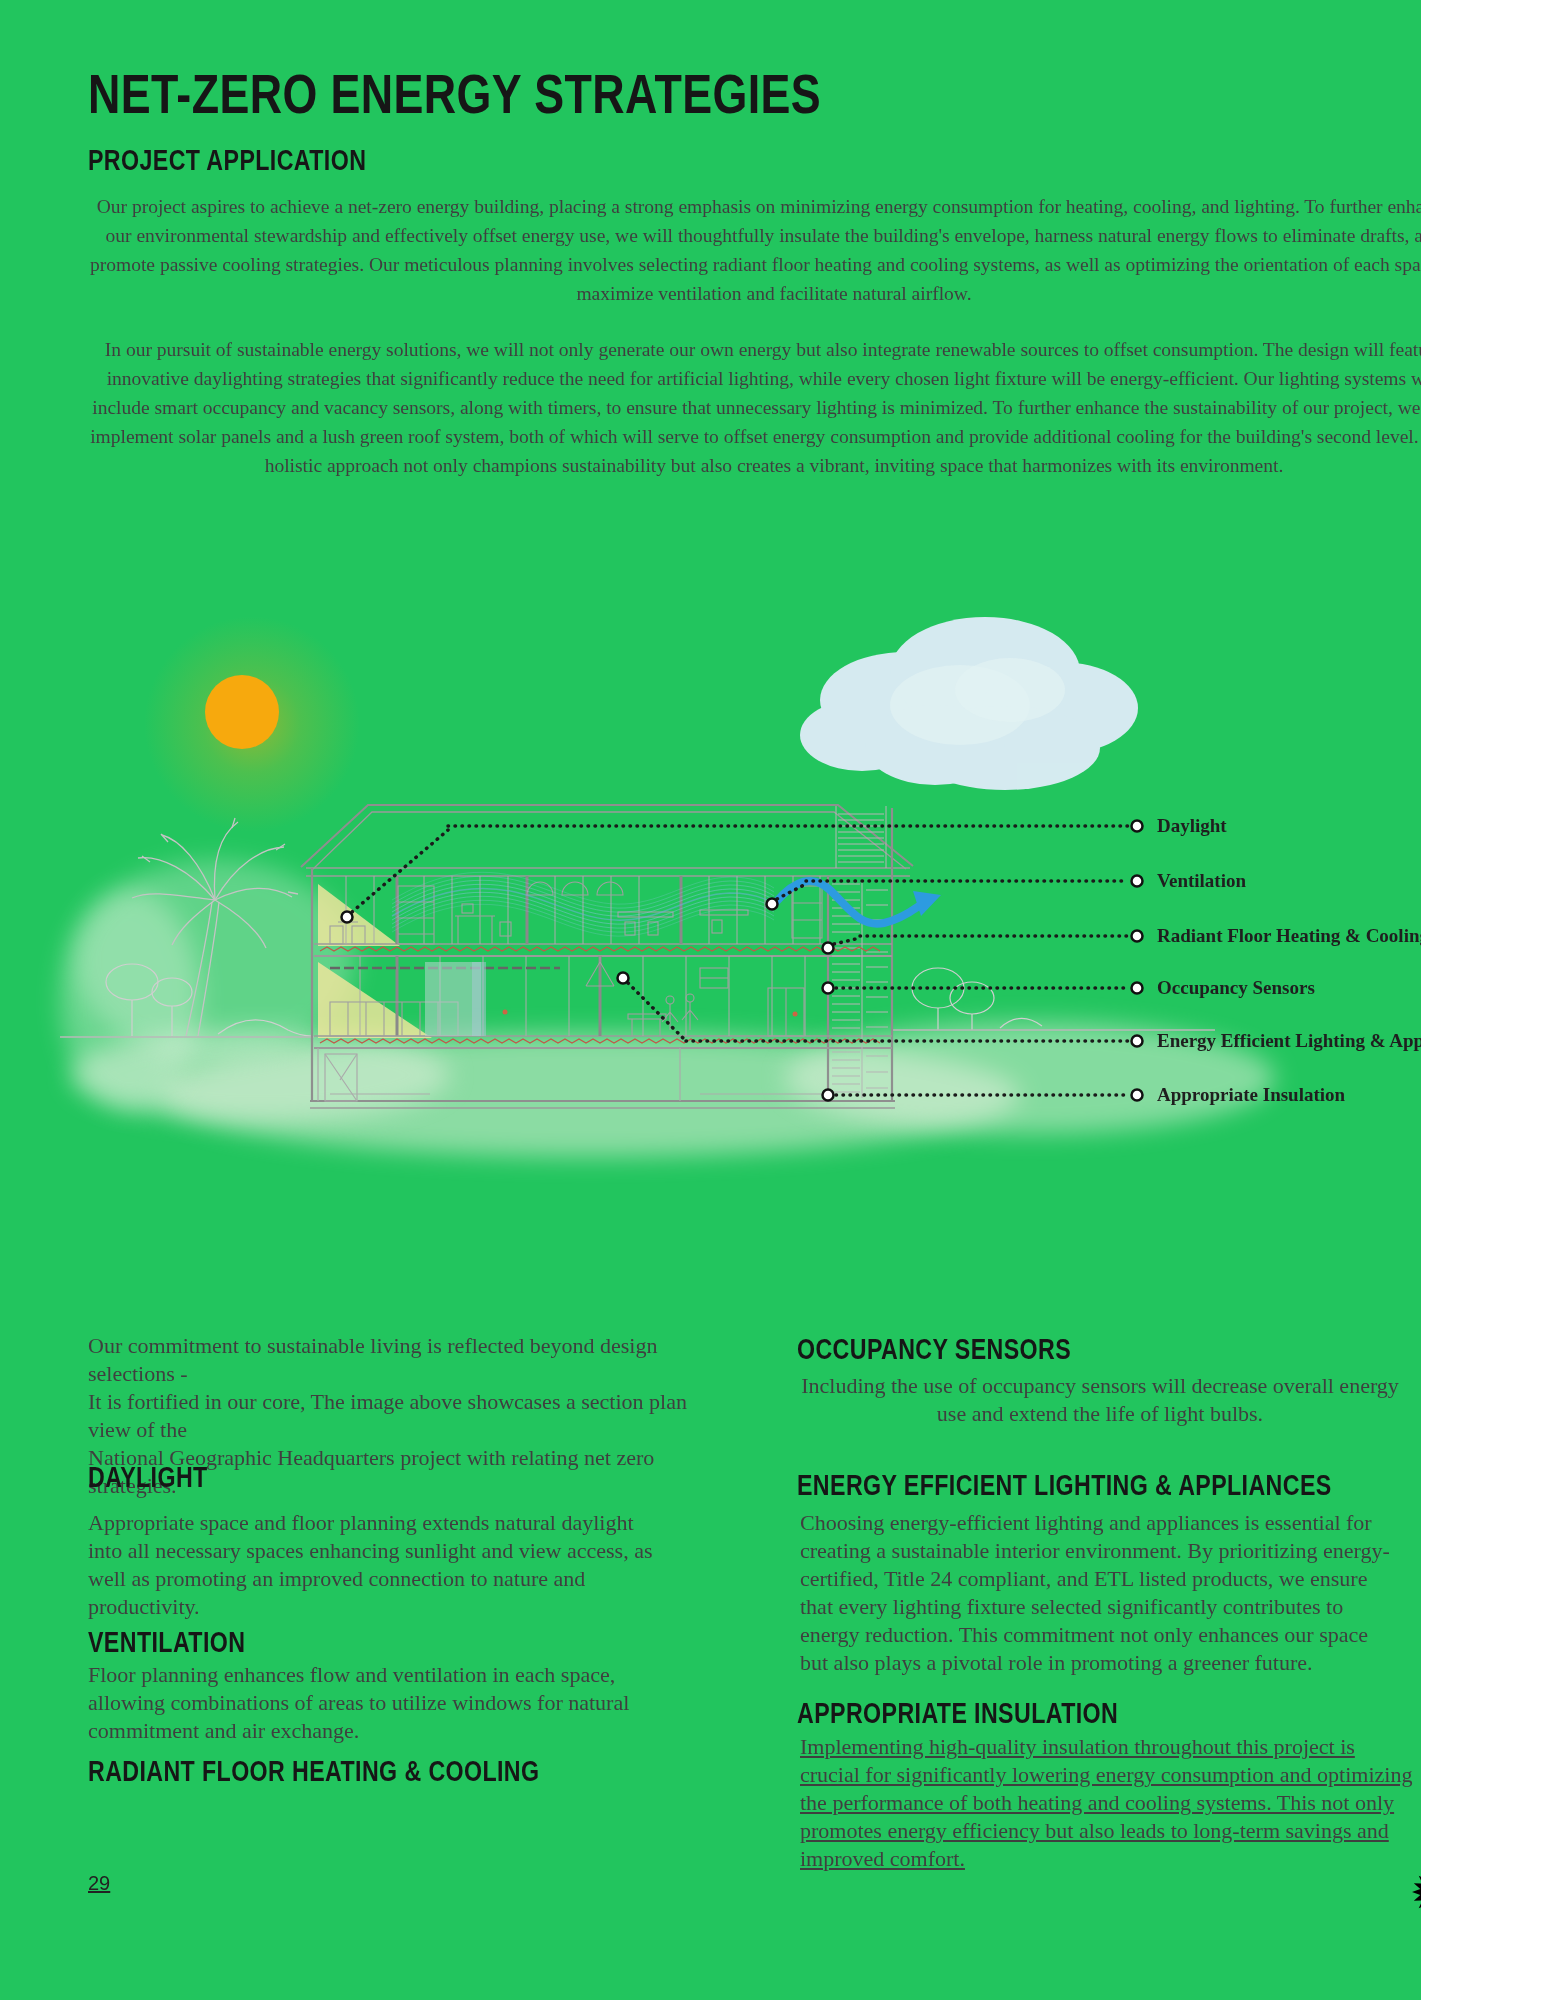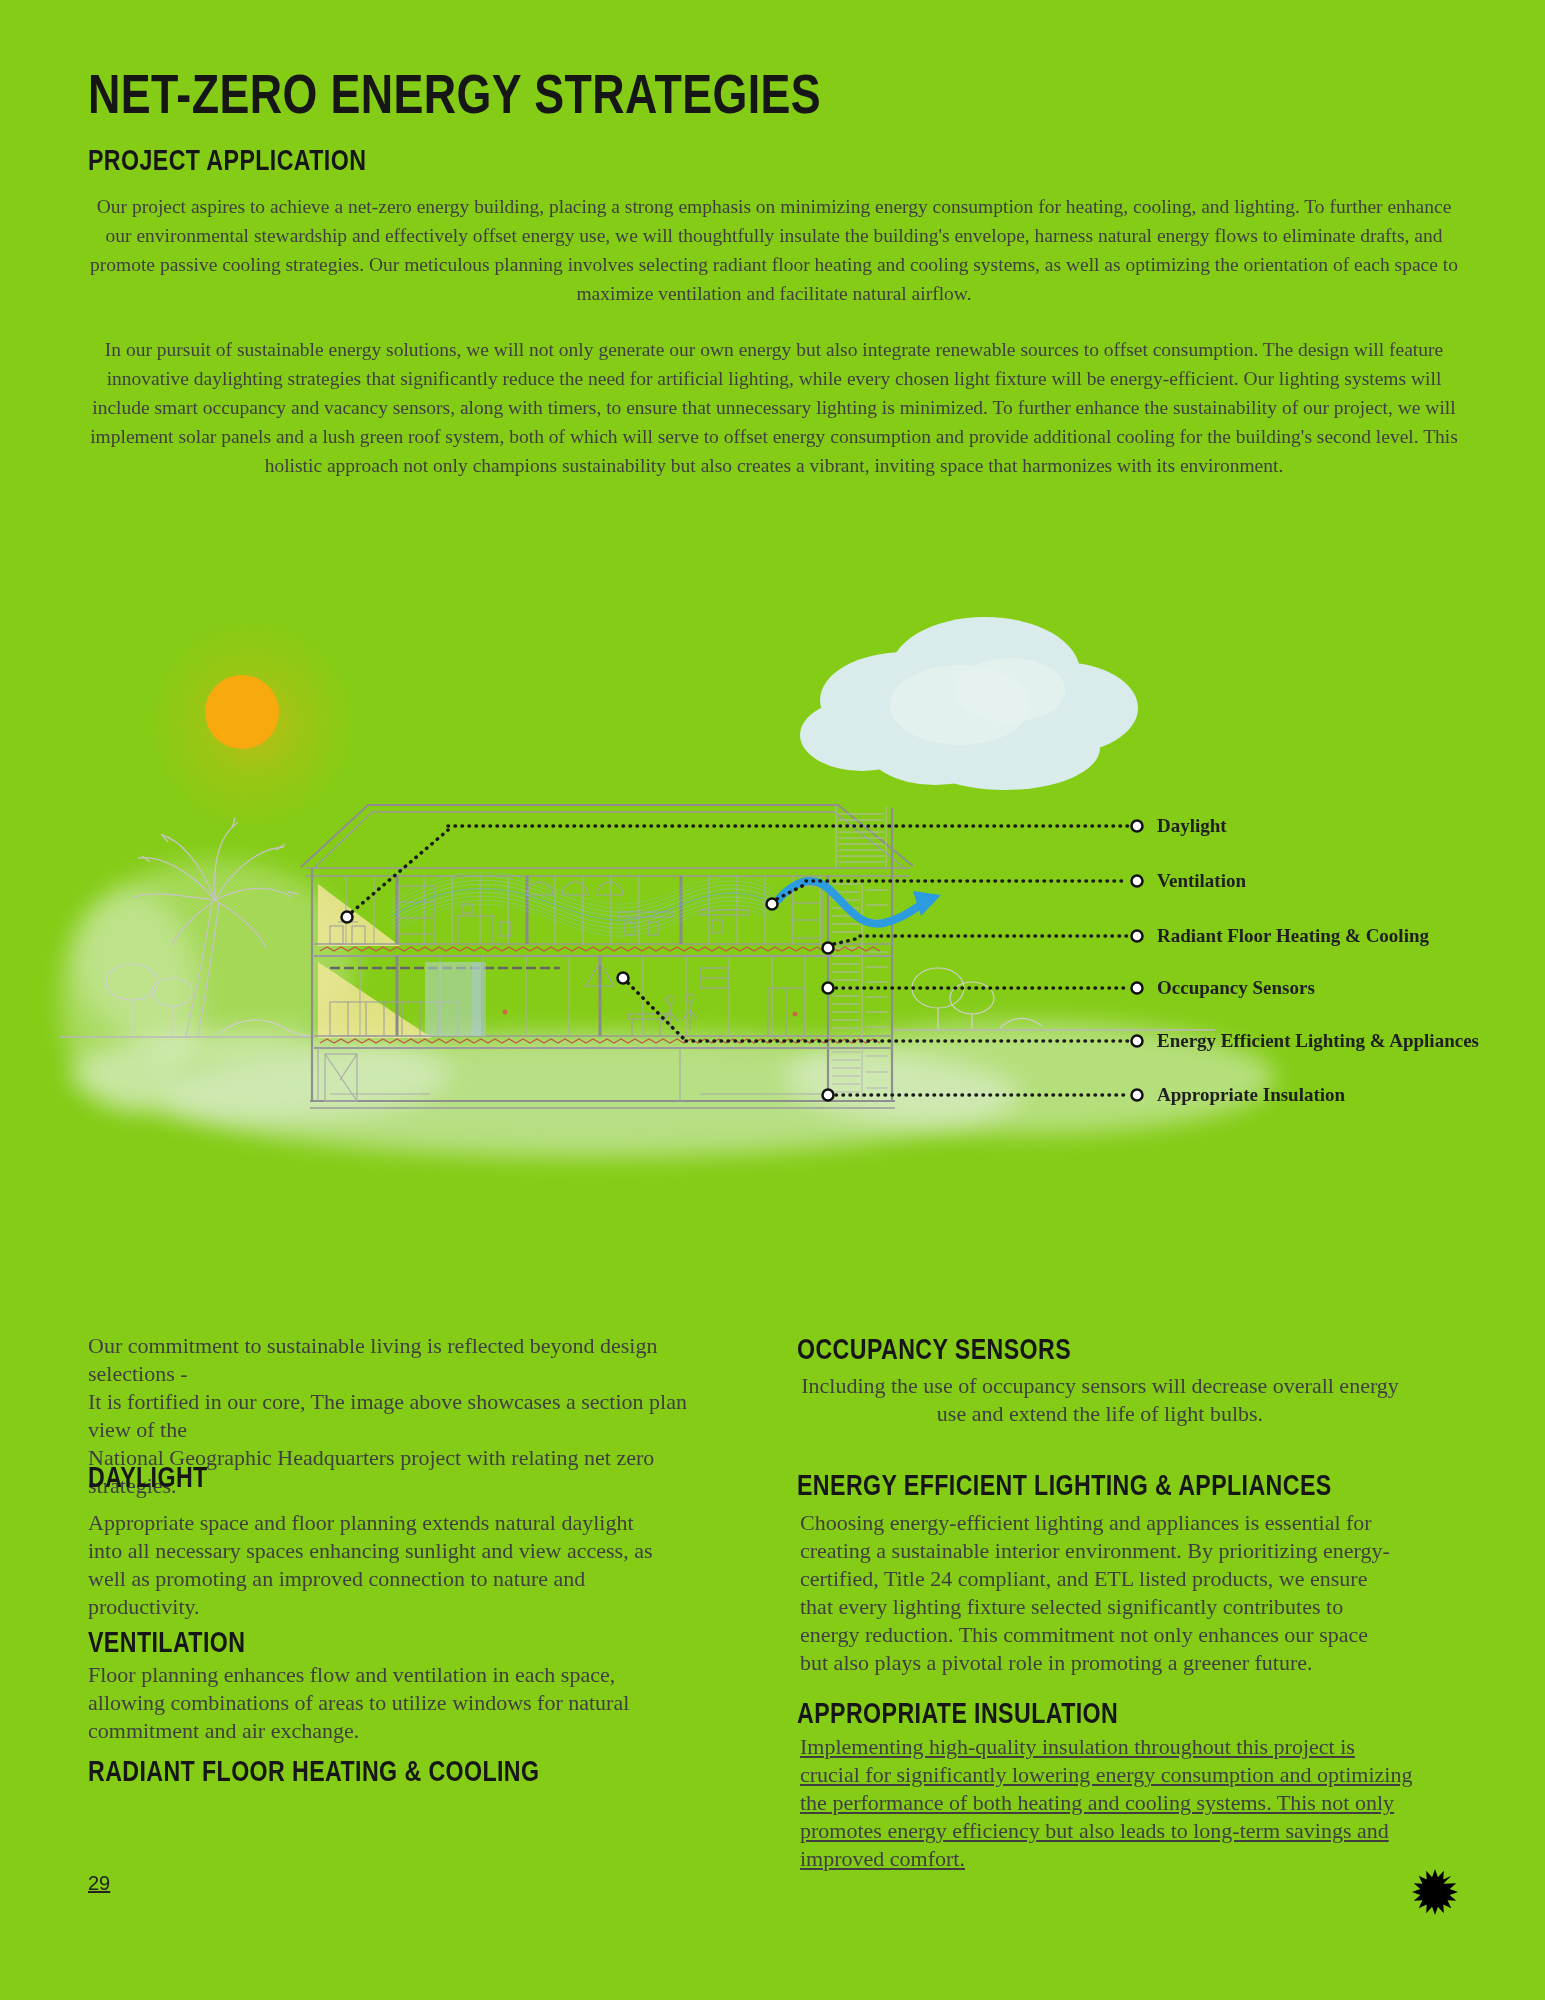--- a/index.html
+++ b/index.html
@@ -1,16 +1,16 @@
 <!DOCTYPE html>
 <html><head>
 <meta charset="utf-8">
 <style>
   html,body{margin:0;padding:0;background:#ffffff;}
-  .page{position:relative;width:1545px;height:2000px;background:#84cc16;overflow:hidden;
+  .page{position:relative;width:1421px;height:2000px;background:#22c55e;overflow:hidden;
         font-family:"Liberation Serif",serif;color:#3d3d3d;}
   .abs{position:absolute;}
   svg{display:block;}
   .h-cond{font-family:"Liberation Sans",sans-serif;font-weight:700;color:#161616;
           transform:scaleX(0.8);transform-origin:0 0;white-space:nowrap;letter-spacing:.5px;}
   .title{font-size:56px;line-height:56px;}
   .subtitle{font-size:29px;line-height:32px;}
   .sec-head{font-size:29px;line-height:34px;}
   .para{font-size:19.5px;line-height:29px;color:#3f3f3f;text-align:center;}
   .body-sm{font-size:22px;line-height:28px;color:#3f3f3f;}

